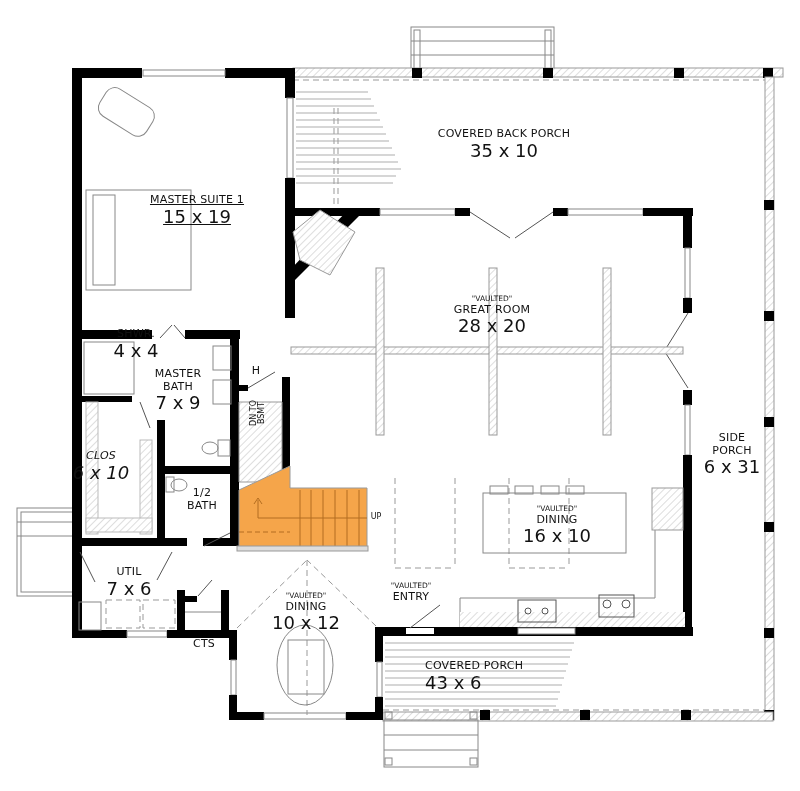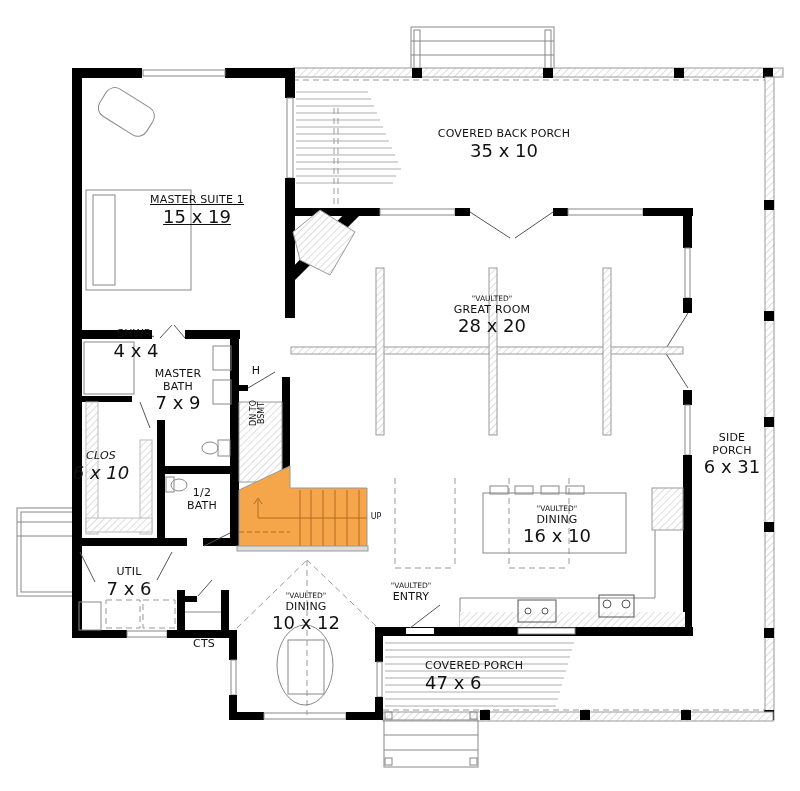--- a/index.html
+++ b/index.html
@@ -331,21 +331,21 @@
   <div class="dm">10 x 12</div>
 </div>
 
 <div class="lbl" style="left:411px; top:582px;">
   <span class="vt">"VAULTED"</span>
   <div class="nm small">ENTRY</div>
 </div>
 
 <div class="lbl left" style="left:425px; top:660px;">
   <div class="nm">COVERED PORCH</div>
-  <div class="dm">47 x 6</div>
+  <div class="dm">43 x 6</div>
 </div>
 
 <div class="lbl" style="left:256px; top:365px;">
   <div class="small">H</div>
 </div>
 
 <div class="lbl" style="left:258px; top:405px;">
   <div class="tiny" style="transform: rotate(-90deg); transform-origin: center; width: 30px; white-space: normal; line-height:1;">DN TO BSMT</div>
 </div>
 

